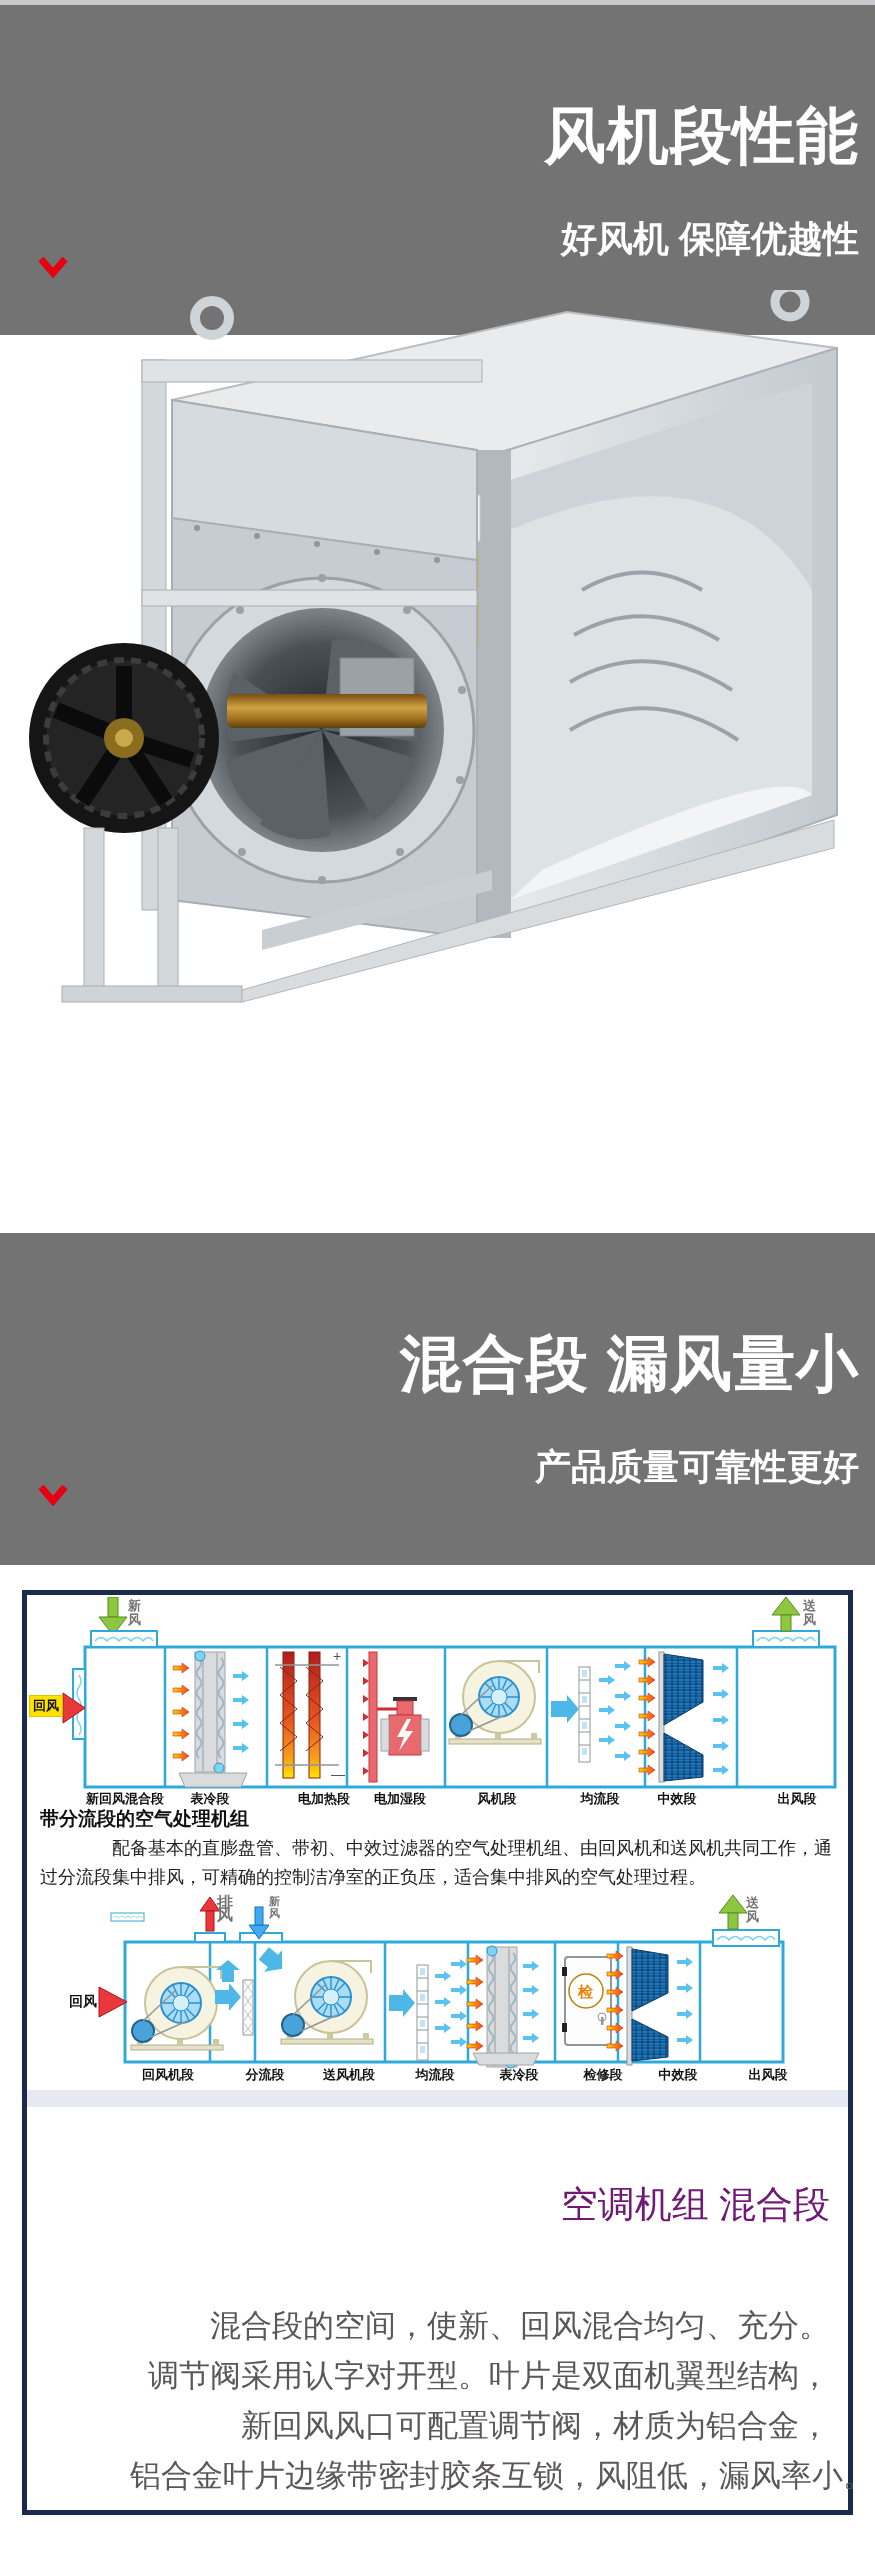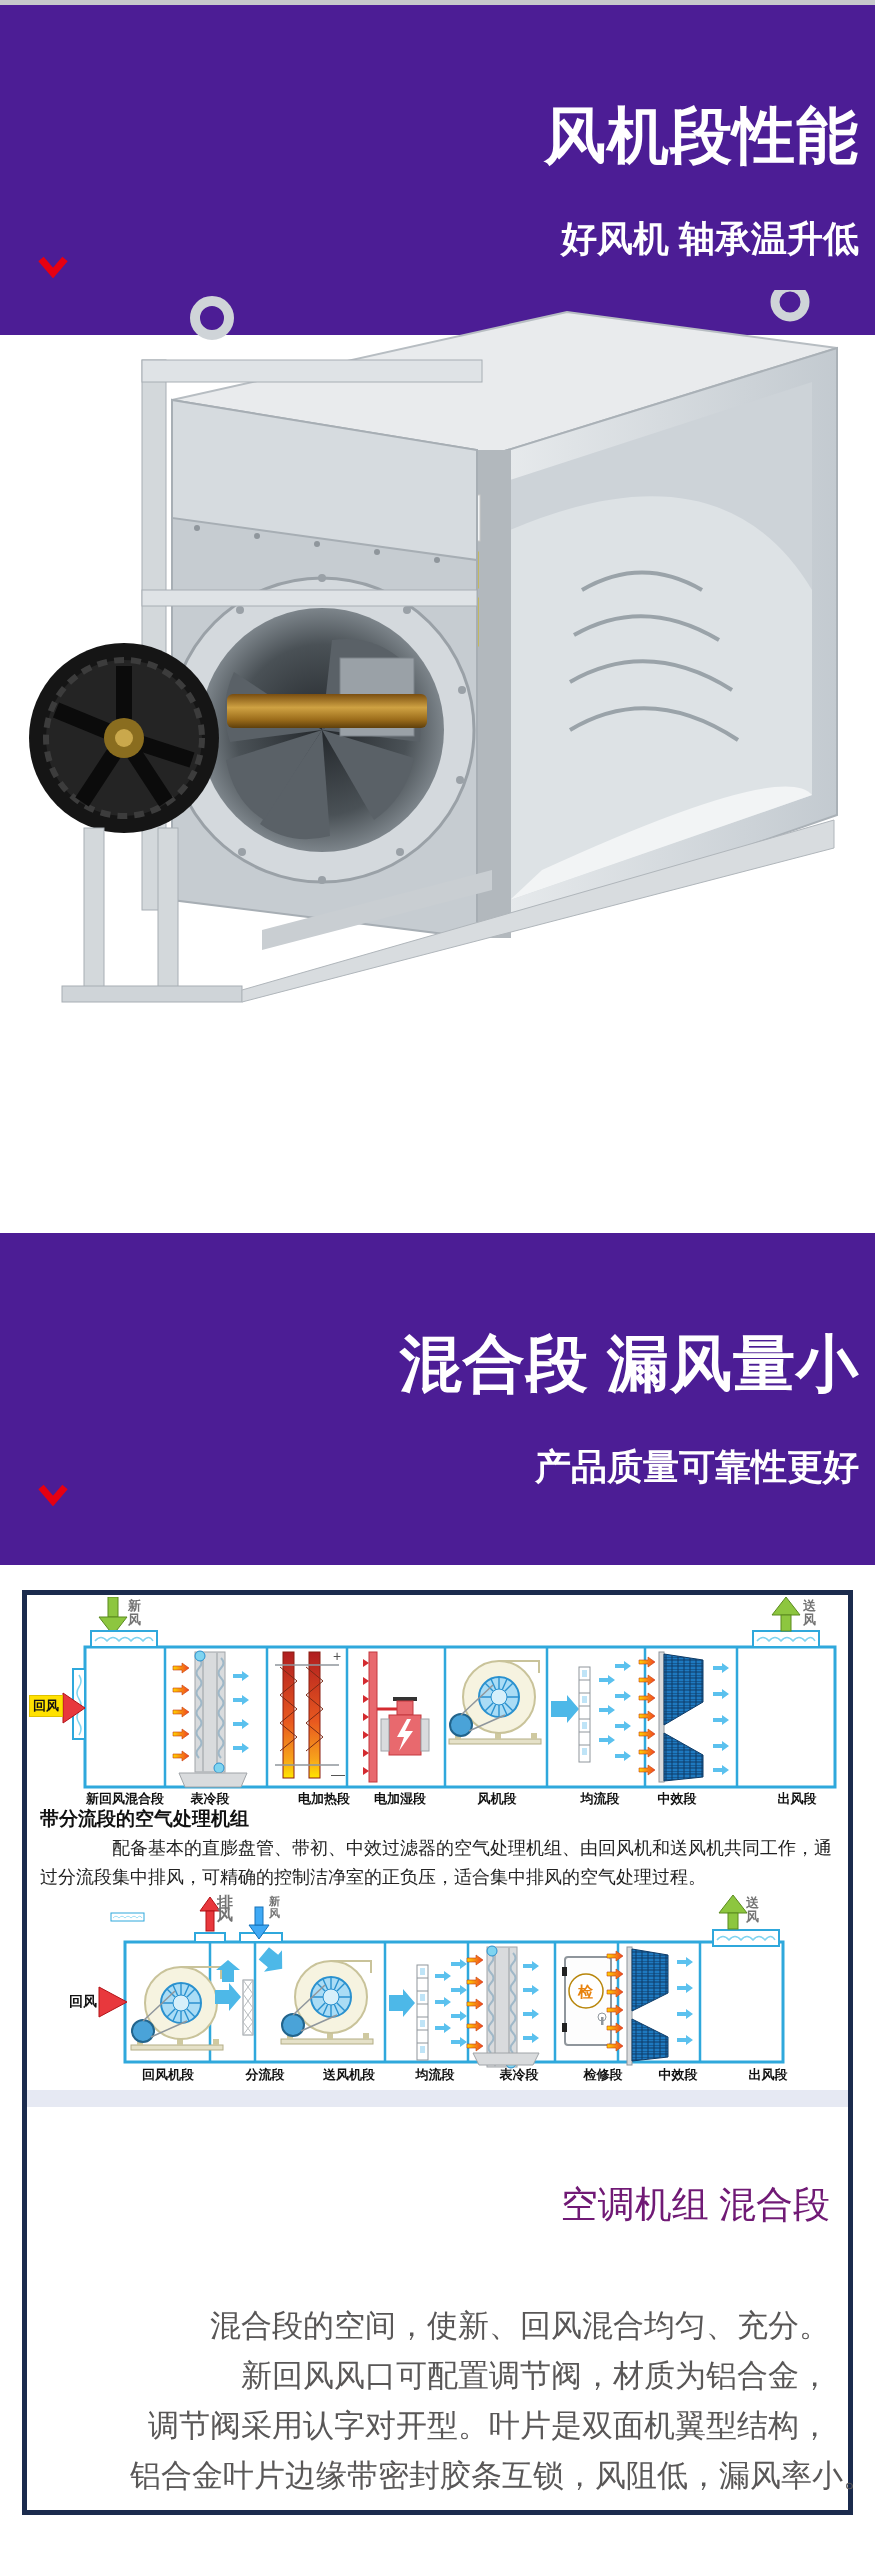--- a/index.html
+++ b/index.html
@@ -1,21 +1,21 @@
 <!DOCTYPE html>
 <html><head>
 <meta charset="utf-8">
 <style>
   html,body{margin:0;padding:0;background:#fff;}
   #page{position:relative;width:875px;height:2555px;background:#fff;overflow:hidden;
         font-family:"Liberation Sans","DejaVu Sans",sans-serif;}
   
   .topstrip{position:absolute;top:0;left:0;width:875px;height:5px;background:#c6c8cb;}
   
-  .bluesec{position:absolute;left:0;width:875px;background:#4c1d95;color:#fff;}
+  .bluesec{position:absolute;left:0;width:875px;background:#737373;color:#fff;}
   #sec1{top:5px;height:330px;}
   #sec2{top:1233px;height:332px;}
   .sec-title{position:absolute;right:16px;top:98px;font-size:62px;font-weight:900;
              line-height:1.05;letter-spacing:1px;white-space:nowrap;}
   .sec-sub{position:absolute;right:16px;top:210px;font-size:36px;font-weight:bold;white-space:nowrap;}
   .chev{position:absolute;left:38px;top:251px;width:30px;height:22px;}
   
   #fanimg{position:absolute;top:290px;left:22px;width:831px;height:715px;}
   
   .para1{position:absolute;top:1014px;left:75px;width:762px;font-size:29px;line-height:52px;
@@ -44,21 +44,21 @@
 </style>
 </head>
 <body>
 
 <div id="page">
 
   <div class="topstrip"></div>
 
   <div class="bluesec" id="sec1">
     <div class="sec-title">风机段性能</div>
-    <div class="sec-sub">好风机  轴承温升低</div>
+    <div class="sec-sub">好风机  保障优越性</div>
     <svg class="chev" viewBox="0 0 30 22">
       <polyline points="3,3 15,17 27,3" fill="none" stroke="#e60012" stroke-width="7"></polyline>
     </svg>
   </div>
 
   <svg id="fanimg" viewBox="0 0 831 715">
     <defs>
       <linearGradient id="shaftg" x1="0" y1="0" x2="0" y2="1">
         <stop offset="0" stop-color="#7a4e10"></stop>
           <stop offset="0.4" stop-color="#cfa243"></stop>
@@ -427,19 +427,19 @@
       <div class="seg-label d2-lab" style="left:565px;">检修段</div>
       <div class="seg-label d2-lab" style="left:640px;">中效段</div>
       <div class="seg-label d2-lab" style="left:730px;">出风段</div>
     </div>
 
     <div class="lstrip"></div>
 
     <div class="b-title">空调机组  混合段</div>
     <div class="b-para">
       <div>混合段的空间，使新、回风混合均匀、充分。</div>
+      <div>调节阀采用认字对开型。叶片是双面机翼型结构，</div>
       <div>新回风风口可配置调节阀，材质为铝合金，</div>
-      <div>调节阀采用认字对开型。叶片是双面机翼型结构，</div>
       <div>铝合金叶片边缘带密封胶条互锁，风阻低，漏风率小。</div>
     </div>
   </div>
 
 </div>
 
 </body></html>

